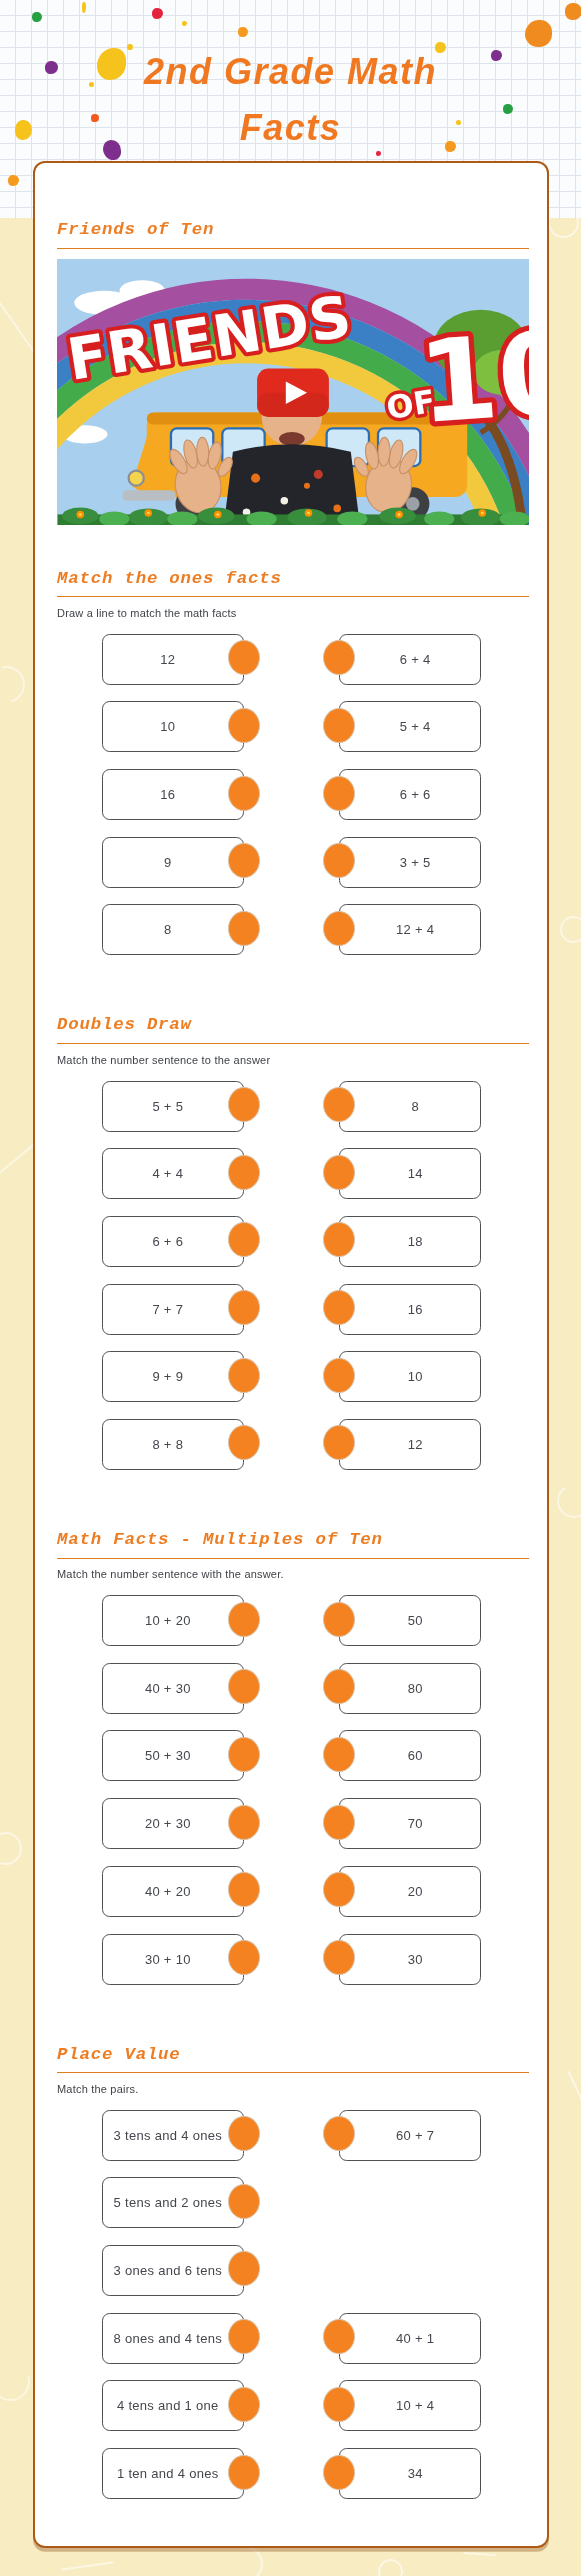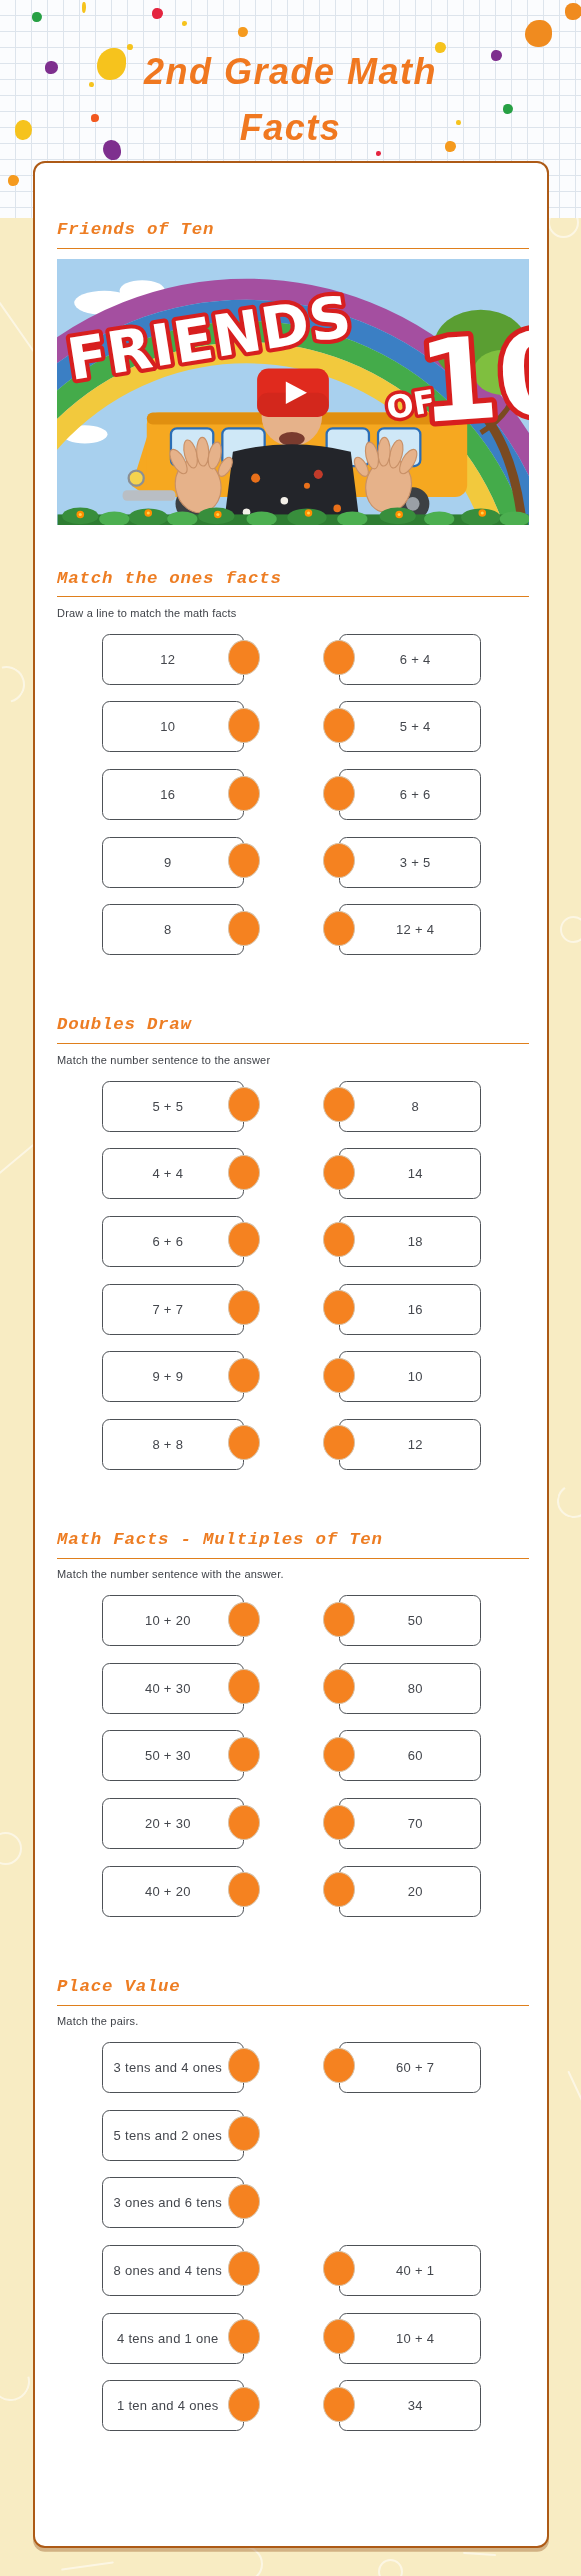--- a/index.html
+++ b/index.html
@@ -390,20 +390,30 @@
           <div class="match-row">
             <div class="mbox left">
               <span class="mlabel">40 + 20</span>
               <span class="dot"></span>
             </div>
             <div class="mbox right">
               <span class="mlabel">20</span>
               <span class="dot"></span>
             </div>
           </div>
+          <div class="match-row">
+            <div class="mbox left">
+              <span class="mlabel">30 + 10</span>
+              <span class="dot"></span>
+            </div>
+            <div class="mbox right">
+              <span class="mlabel">30</span>
+              <span class="dot"></span>
+            </div>
+          </div>
         </div>
     </section>
 
     <section class="section">
       <h2 class="sec-h">Place Value</h2>
       <div class="rule"></div>
       <p class="instr">Match the pairs.</p>
       <div class="rows">
           <div class="match-row">
             <div class="mbox left">

